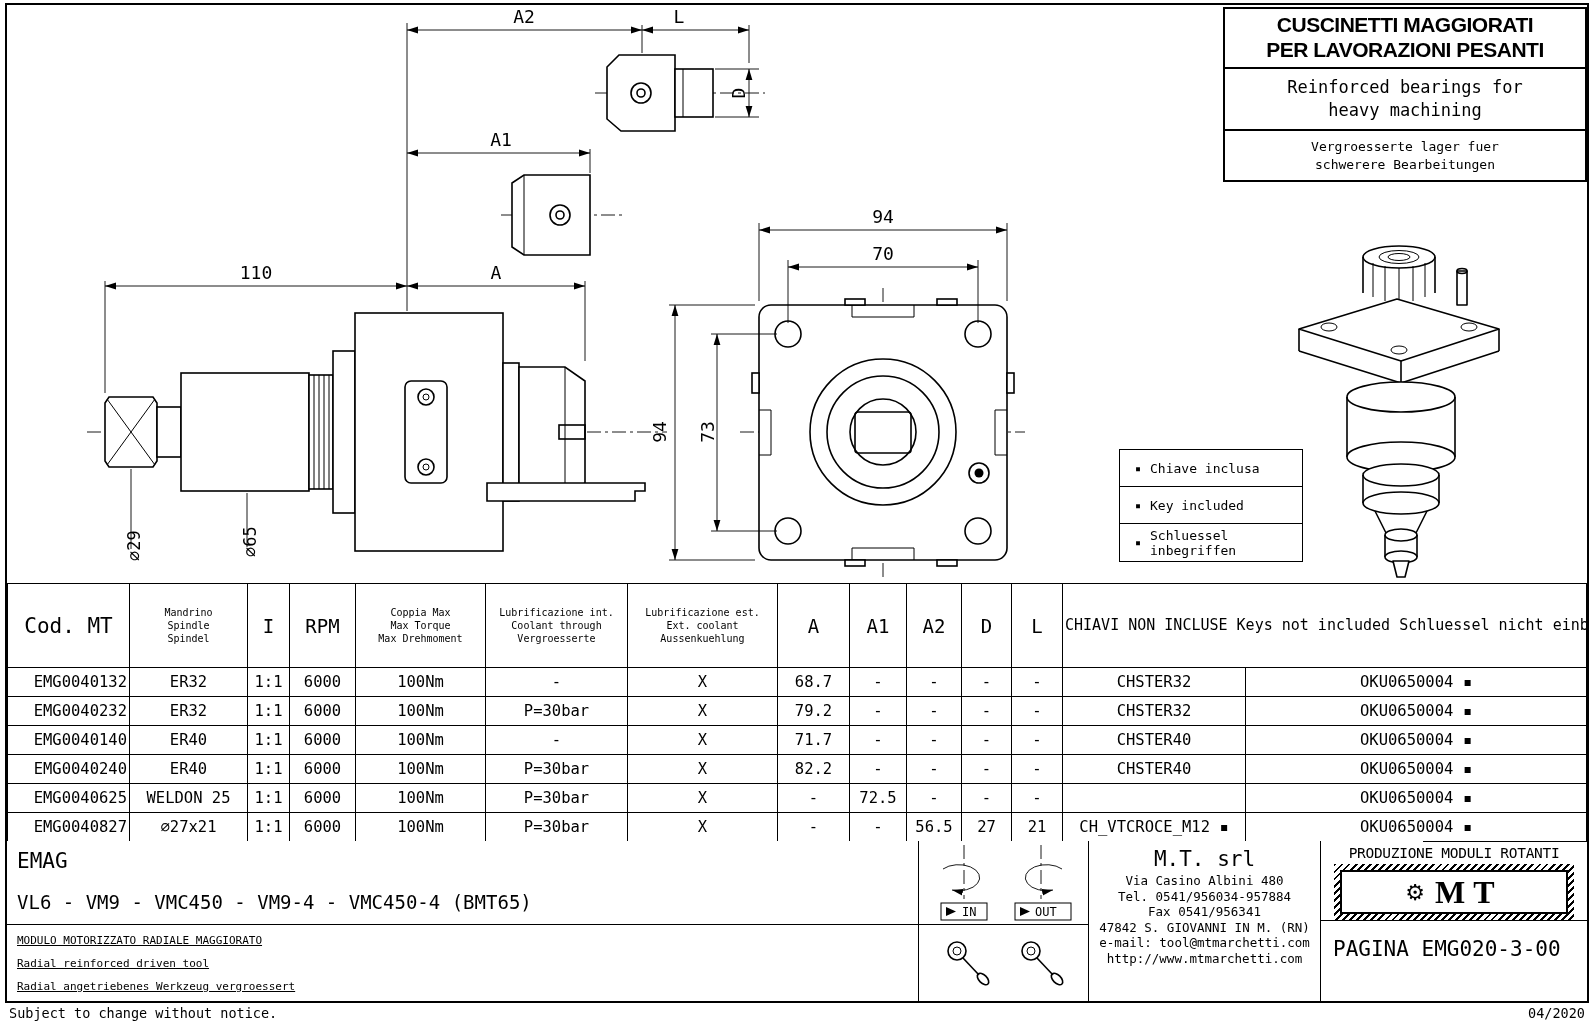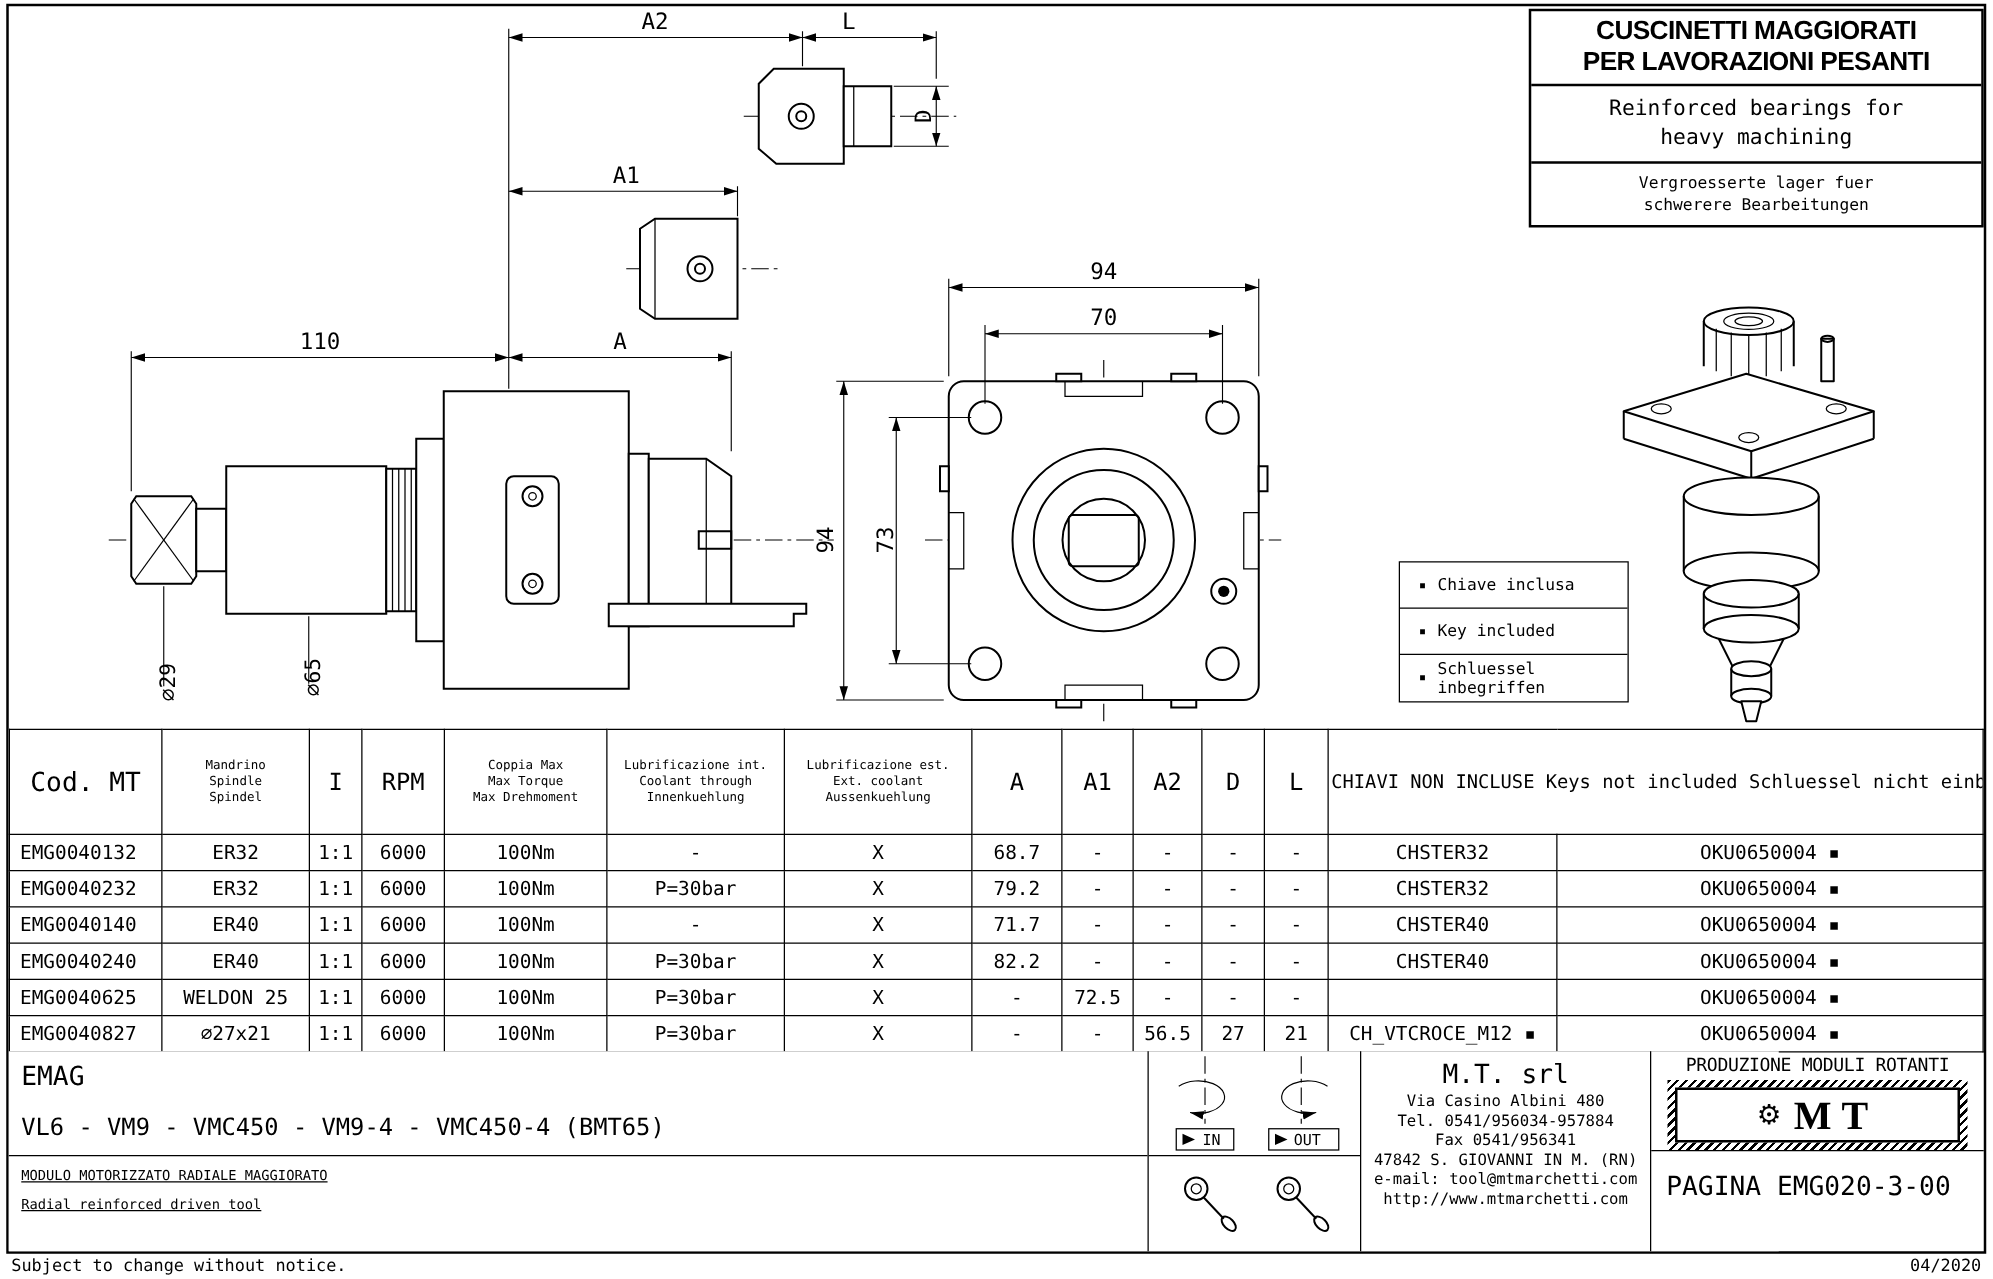--- a/index.html
+++ b/index.html
@@ -34,21 +34,21 @@
   .spec-table { position:absolute; left:0; top:578px; width:1580px; border-collapse:collapse; table-layout:fixed; background:#fff; }
   .spec-table th, .spec-table td { border:1.3px solid #000; text-align:center; vertical-align:middle; padding:0 2px; white-space:nowrap; overflow:hidden; font-weight:normal; }
   .spec-table thead tr { height:84px; }
   .spec-table tbody tr { height:29px; }
   .h-cod { font-size:21px; }
   .h-ml  { font-size:10px; line-height:1.3; }
   .h-ml .ln { display:block; }
   .h-big { font-size:19px; }
   .h-chiavi { font-size:15px; line-height:1.4; }
   .spec-table tbody td { font-size:15.5px; }
-  .spec-table tbody td.c0 { text-align:left; padding-left:8px; }
+  .spec-table tbody td.c0 { text-align:right; padding-left:8px; }
 
   
   .footer { position:absolute; left:0; top:836px; width:1416px; height:160px; display:grid; grid-template-columns:912px 170px 232px 266px; background:#fff; }
   .fcol { border-right:1.5px solid #000; position:relative; }
   .fcol:last-child { border-right:none; }
   .f-top { height:84px; border-bottom:1.5px solid #000; }
   .f-bot { height:74px; }
   .emag-brand { font-size:21px; padding:8px 0 0 10px; }
   .emag-models { font-size:19px; padding:18px 0 0 10px; }
   .f-titles { padding:4px 0 0 10px; font-size:11px; line-height:23px;text-decoration:underline; }
@@ -308,21 +308,21 @@
         <th class="h-big">I</th>
         <th class="h-big">RPM</th>
         <th class="h-ml">
           <span class="ln">Coppia Max</span>
           <span class="ln">Max Torque</span>
           <span class="ln">Max Drehmoment</span>
         </th>
         <th class="h-ml">
           <span class="ln">Lubrificazione int.</span>
           <span class="ln">Coolant through</span>
-          <span class="ln">Innenkuehlung</span>
+          <span class="ln">Vergroesserte</span>
         </th>
         <th class="h-ml">
           <span class="ln">Lubrificazione est.</span>
           <span class="ln">Ext. coolant</span>
           <span class="ln">Aussenkuehlung</span>
         </th>
         <th class="h-big">A</th>
         <th class="h-big">A1</th>
         <th class="h-big">A2</th>
         <th class="h-big">D</th>
@@ -437,20 +437,21 @@
   <div class="footer">
 
     <div class="fcol">
       <div class="f-top">
         <div class="emag-brand">EMAG</div>
         <div class="emag-models">VL6 - VM9 - VMC450 - VM9-4 - VMC450-4  (BMT65)</div>
       </div>
       <div class="f-bot f-titles">
         <div>MODULO MOTORIZZATO RADIALE MAGGIORATO</div>
         <div>Radial reinforced driven tool</div>
+        <div>Radial angetriebenes Werkzeug vergroessert</div>
       </div>
     </div>
 
     <div class="fcol">
       <div class="inout-split-top">
         <svg width="168" height="82" viewBox="0 0 168 82">
           <line class="cl" x1="45" y1="4" x2="45" y2="58"></line>
           <path class="dl" d="M24,28 a21,13 0 1 1 9,21" marker-end="url(#aE)"></path>
           <rect class="tn" x="22" y="62" width="46" height="17"></rect>
           <polygon fill="#000" points="27,66 37,70.5 27,75"></polygon>

